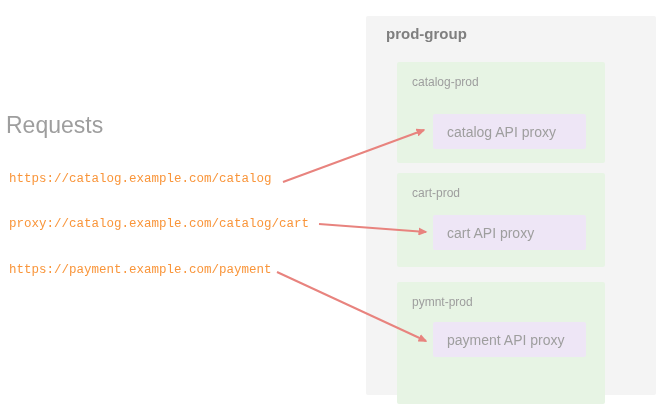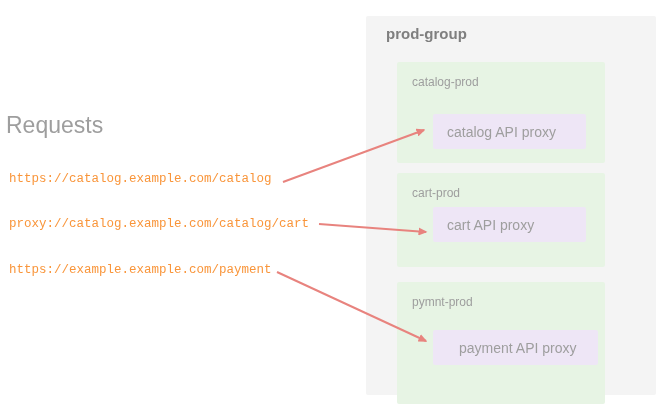--- a/index.html
+++ b/index.html
@@ -80,22 +80,22 @@
     position: absolute;
     left: 36px;
     width: 153px;
     height: 35px;
     background: var(--proxy-bg, #eee6f6);
     border-radius: 2px;
     display: flex;
     align-items: center;
   }
   .proxy-1 { top: 52px; }
-  .proxy-2 { top: 34px; }
-  .proxy-3 { top: 48px; padding-left: 12px; }
+  .proxy-2 { top: 42px; }
+  .proxy-3 { top: 40px; }
   .proxy-label {
     padding-left: 14px;
     font-size: 14px;
     line-height: 16px;
     color: var(--label-text, #9e9e9e);
     white-space: nowrap;
   }
 
   
   .arrows {
@@ -109,21 +109,21 @@
 <body>
 
 <div class="canvas">
 
   <div class="requests-heading">Requests</div>
 
   <div class="request-url url-1">https://catalog.example.com/catalog</div>
 
   <div class="request-url url-2">proxy://catalog.example.com/catalog/cart</div>
 
-  <div class="request-url url-3">https://example.example.com/payment</div>
+  <div class="request-url url-3">https://payment.example.com/payment</div>
 
   <div class="group-panel">
     <div class="group-title">prod-group</div>
 
     <div class="env-box env-1">
       <div class="env-label">catalog-prod</div>
       <div class="proxy-box proxy-1">
         <span class="proxy-label">catalog API proxy</span>
       </div>
     </div>

